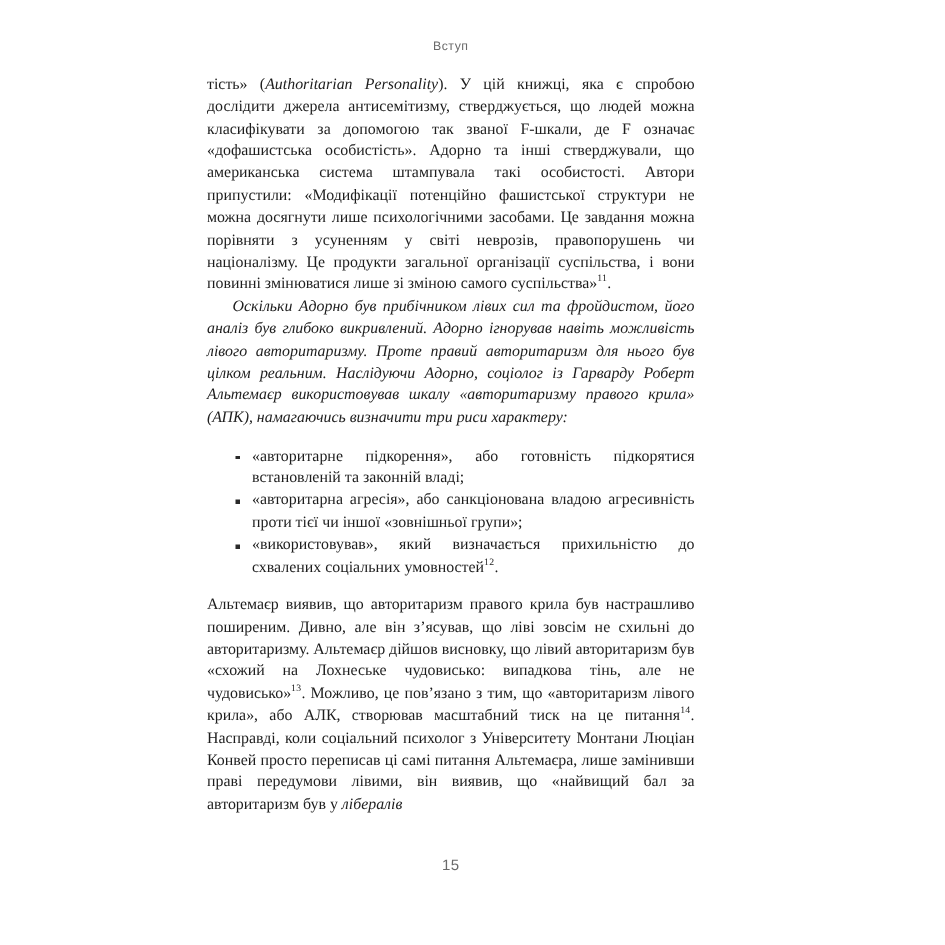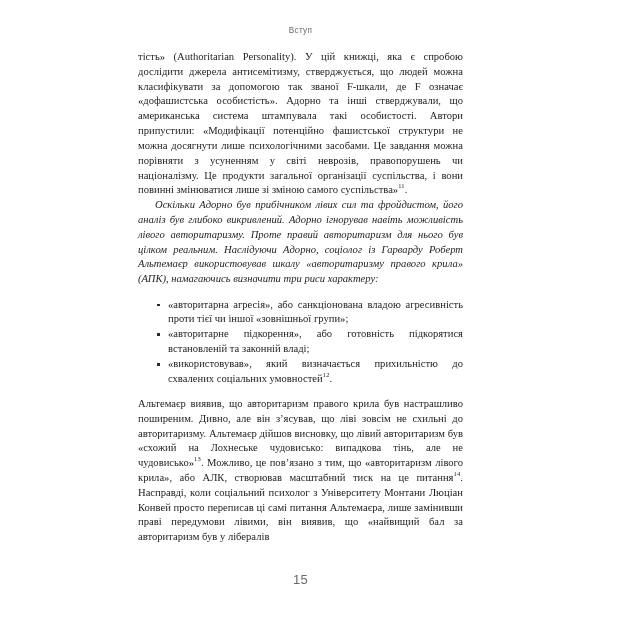--- a/index.html
+++ b/index.html
@@ -52,20 +52,21 @@
     hyphens: manual;
     color: #1d1d1d;
   }
 
   p.body-par.indent {
     text-indent: 17px;
     font-style: italic;
   }
 
   .italic {
+    font-style: italic;
     margin-top: 41px;
   }
 
   sup.fn {
     font-size: 6.5px;
     vertical-align: super;
     line-height: 0;
     letter-spacing: 0.2px;
   }
 
@@ -97,44 +98,44 @@
   }
 
   
   .folio {
     position: absolute;
     left: 138px;
     top: 572px;
     width: 325px;
     text-align: center;
     font-family: "Liberation Sans", "DejaVu Sans", sans-serif;
-    font-size: 13px;
+    font-size: 10px;
     letter-spacing: 0.3px;
     color: #6a6a6a;
   }
 </style>
 </head>
 <body>
 
 <div class="page">
 
   <div class="running-head">Вступ</div>
 
   <div class="text-column">
 
     <p class="body-par"><span>тість» (</span><span class="italic">Authoritarian Personality</span><span>). У цій книжці, яка є спробою дослідити джерела антисемітизму, стверджується, що людей можна класифікувати за допомогою так званої F-шкали, де F означає «дофашистська особистість». Адорно та інші стверджували, що американська система штампувала такі особистості. Автори припустили: «Модифікації потенційно фашистської структури не можна досягнути лише психологічними засобами. Це завдання можна порівняти з усуненням у світі неврозів, правопорушень чи націоналізму. Це продукти загальної організації суспільства, і вони повинні змінюватися лише зі зміною самого суспільства»</span><sup class="fn">11</sup><span>.</span></p>
 
     <p class="body-par indent">Оскільки Адорно був прибічником лівих сил та фройдистом, його аналіз був глибоко викривлений. Адорно ігнорував навіть можливість лівого авторитаризму. Проте правий авторитаризм для нього був цілком реальним. Наслідуючи Адорно, соціолог із Гарварду Роберт Альтемаєр використовував шкалу «авторитаризму правого крила» (АПК), намагаючись визначити три риси характеру:</p>
 
     <ul class="bullets">
       <li>
-        <span class="bullet-mark"></span><span>«авторитарна агресія», або санкціонована владою агресивність проти тієї чи іншої «зовнішньої групи»;</span>
+        <span class="bullet-mark"></span><span>«авторитарне підкорення», або готовність підкорятися встановленій та законній владі;</span>
       </li>
       <li>
-        <span class="bullet-mark"></span><span>«авторитарне підкорення», або готовність підкорятися встановленій та законній владі;</span>
+        <span class="bullet-mark"></span><span>«авторитарна агресія», або санкціонована владою агресивність проти тієї чи іншої «зовнішньої групи»;</span>
       </li>
       <li>
         <span class="bullet-mark"></span><span>«використовував», який визначається прихильністю до схвалених соціальних умовностей</span><sup class="fn">12</sup><span>.</span>
       </li>
     </ul>
 
     <p class="body-par"><span>Альтемаєр виявив, що авторитаризм правого крила був настрашливо поширеним. Дивно, але він з’ясував, що ліві зовсім не схильні до авторитаризму. Альтемаєр дійшов висновку, що лівий авторитаризм був «схожий на Лохнеське чудовисько: випадкова тінь, але не чудовисько»</span><sup class="fn">13</sup><span>. Можливо, це пов’язано з тим, що «авторитаризм лівого крила», або АЛК, створював масштабний тиск на це питання</span><sup class="fn">14</sup><span>. Насправді, коли соціальний психолог з Університету Монтани Люціан Конвей просто переписав ці самі питання Альтемаєра, лише замінивши праві передумови лівими, він виявив, що «найвищий бал за авторитаризм був у </span><span class="italic">лібералів</span></p>
 
   </div>
 

